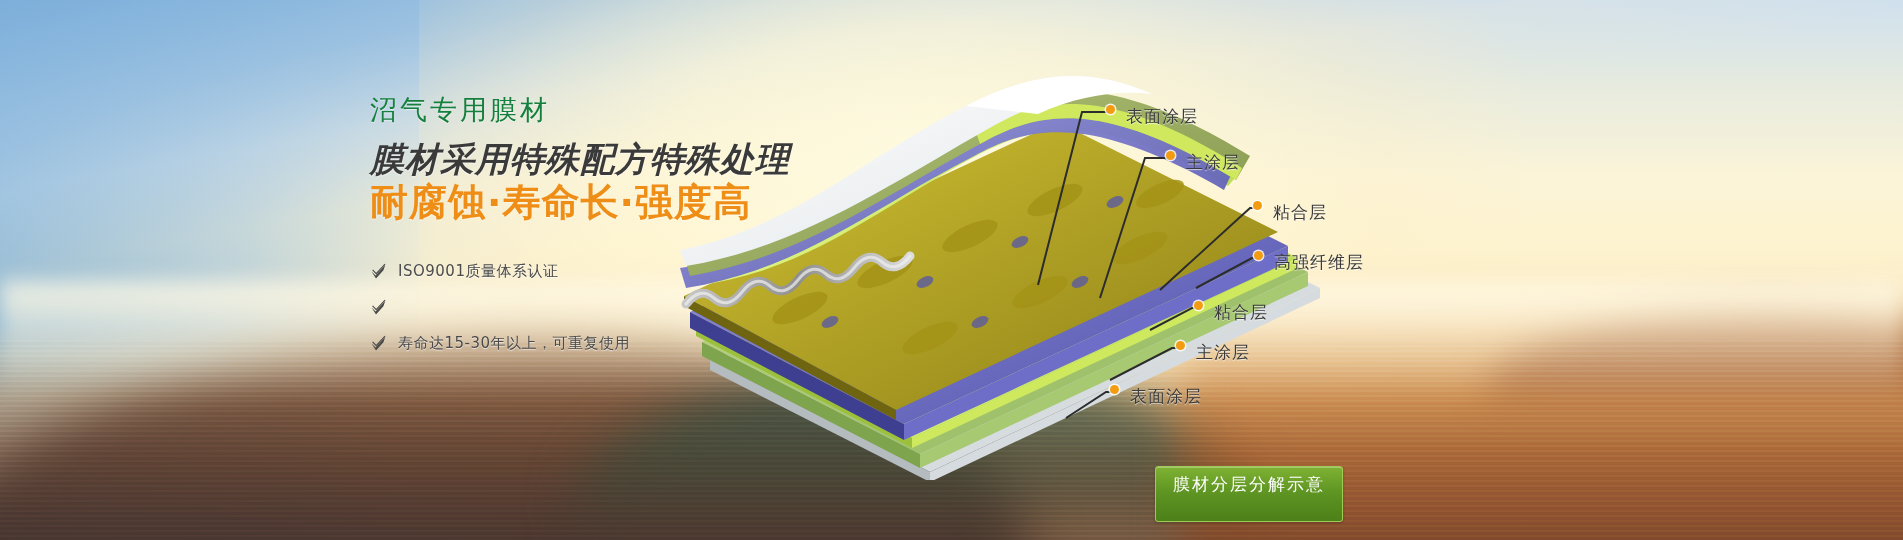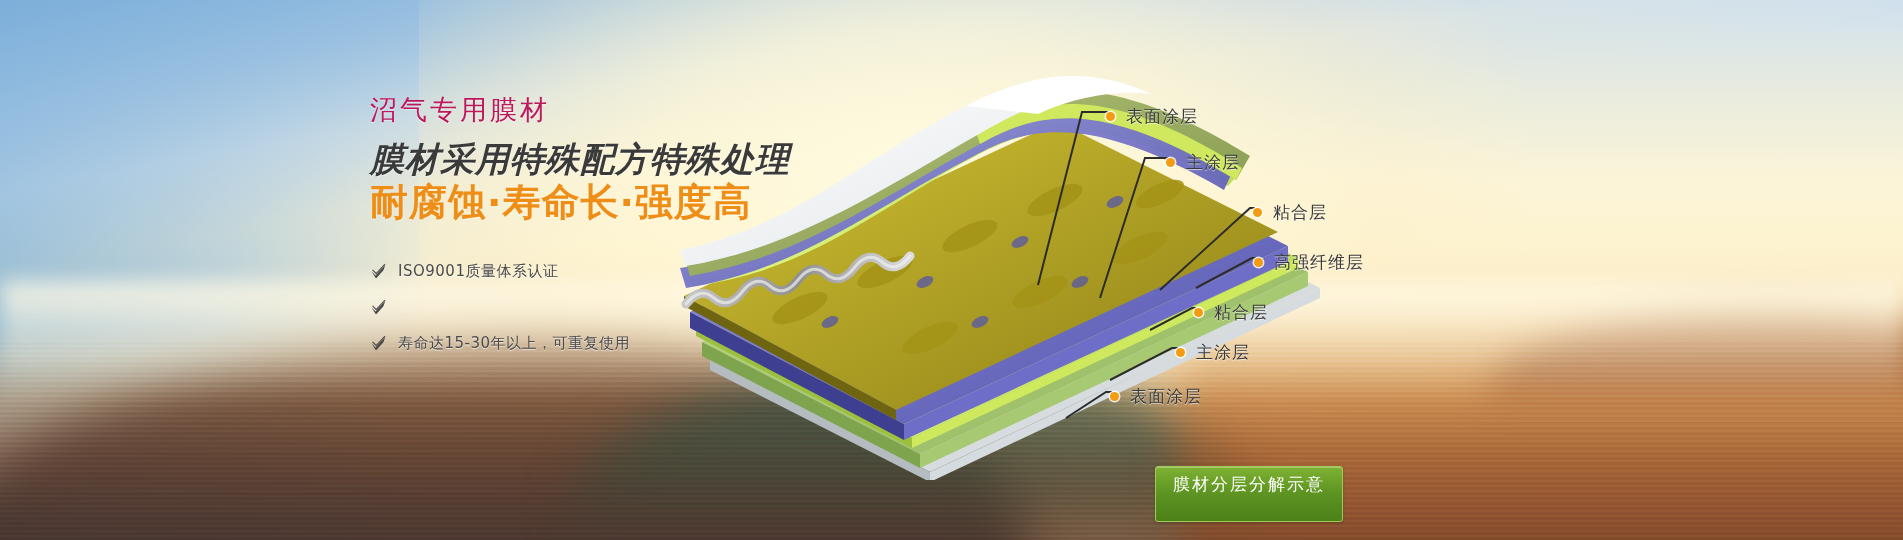--- a/index.html
+++ b/index.html
@@ -57,21 +57,21 @@
   }
   .bg-haze{
     position:absolute;left:0;right:0;top:52%;height:22%;
     background:linear-gradient(180deg, rgba(255,250,230,.85) 0%, rgba(255,246,222,.45) 45%, rgba(255,240,210,0) 100%);
     filter:blur(10px);
   }
 
   
   .copy{position:absolute;left:370px;top:96px;width:520px;}
   .eyebrow{
-    font-size:27px;color:#be185d;letter-spacing:3px;line-height:1;
+    font-size:27px;color:#15803d;letter-spacing:3px;line-height:1;
     font-family:"DejaVu Sans","Liberation Sans",sans-serif;font-weight:400;
     text-shadow:0 1px 1px rgba(255,255,255,.6);
   }
   .headline{
     margin-top:17px;font-size:34px;font-weight:bold;color:#3a3a3a;line-height:1.12;
     letter-spacing:1px;font-family:"DejaVu Sans","Liberation Sans",sans-serif;
     text-shadow:0 1px 2px rgba(255,255,255,.55);
     font-style:italic;
   }
   .headline-accent{
@@ -88,21 +88,21 @@
   }
   .feature .tick{width:17px;height:17px;margin-right:11px;flex:0 0 17px;}
   .feature .tick svg{display:block;}
 
   
   .illus{position:absolute;left:680px;top:60px;width:640px;height:420px;}
   .illus svg{display:block;}
 
   
   .callouts{position:absolute;left:1000px;top:80px;width:420px;height:400px;}
-  .callout{position:absolute;display:flex;align-items:center;white-space:nowrap;}
+  .callout{position:absolute;display:flex;white-space:nowrap;}
   .callout .dot{
     width:9px;height:9px;border-radius:50%;background:#f39c12;
     box-shadow:0 0 0 1.5px rgba(255,255,255,.85);flex:0 0 9px;
   }
   .callout .ctext{
     margin-left:11px;font-size:17px;color:#3a3a3a;letter-spacing:1px;
     font-family:"DejaVu Sans","Liberation Sans",sans-serif;
     text-shadow:0 1px 1px rgba(255,255,255,.7);
   }
   .leader{position:absolute;left:0;top:0;width:420px;height:400px;pointer-events:none;}

